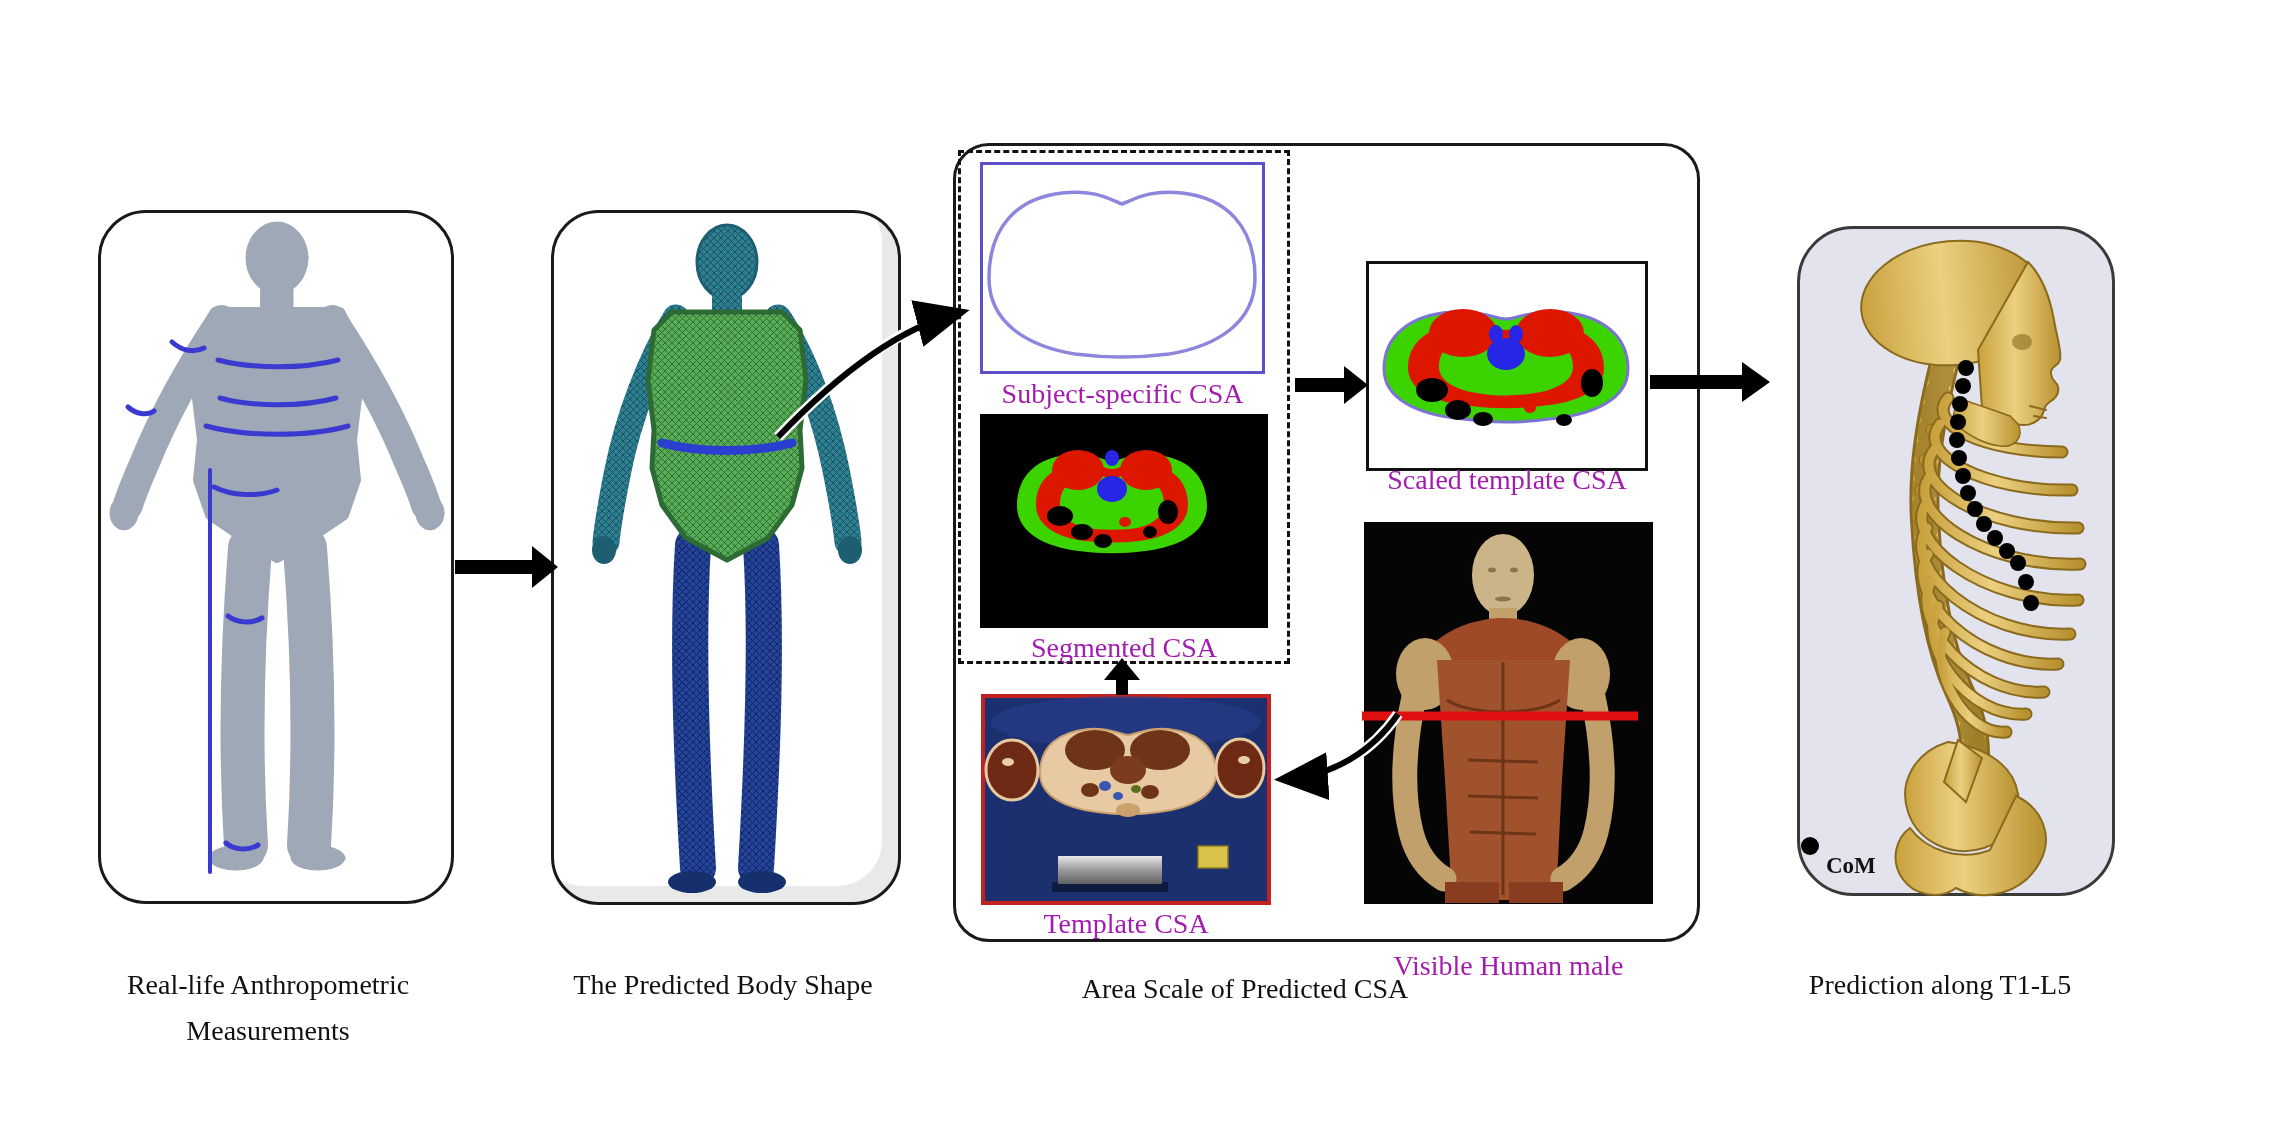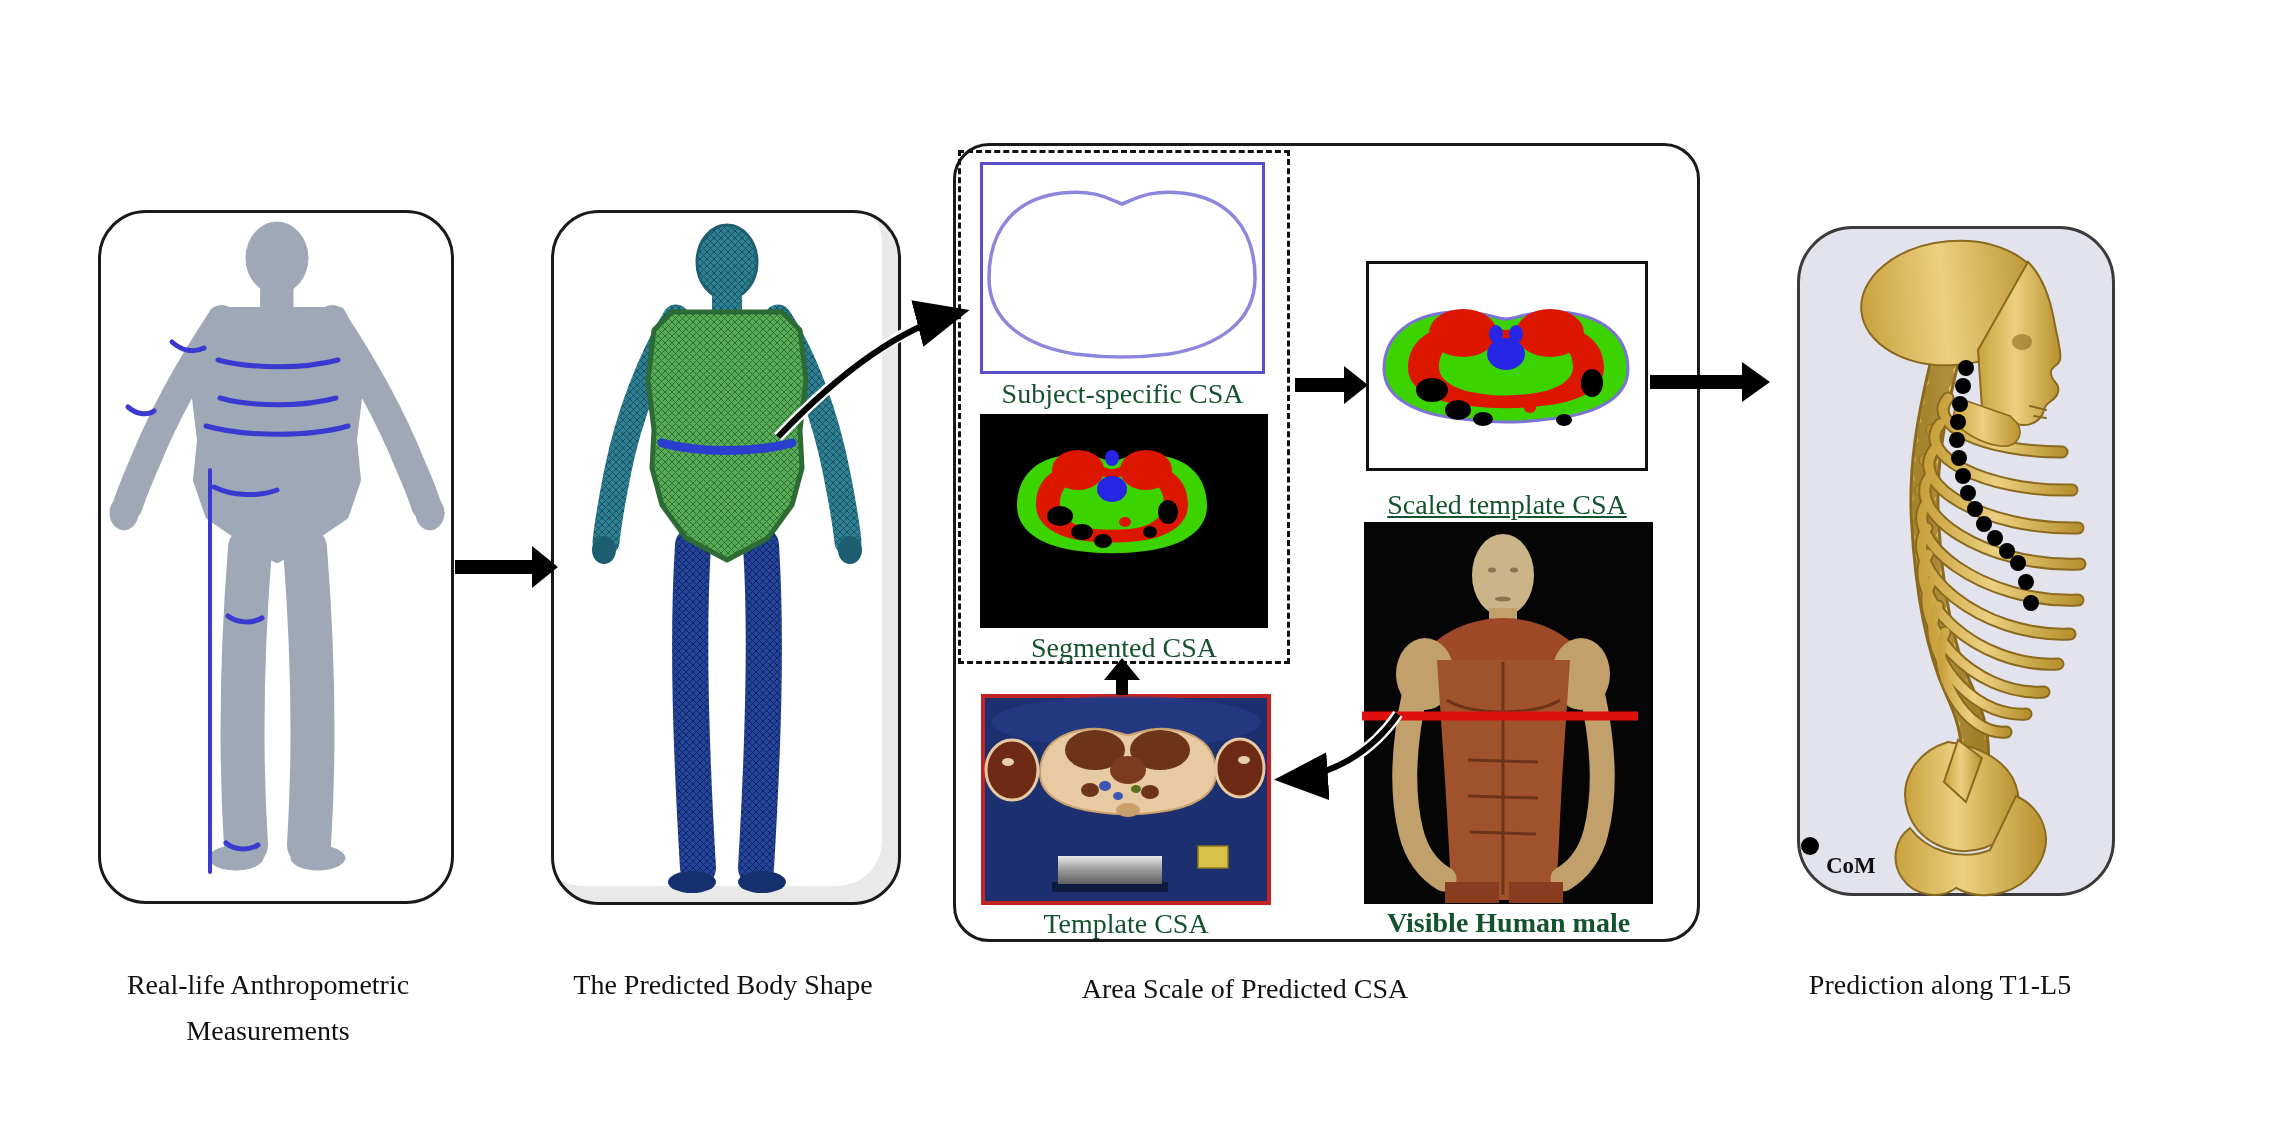--- a/index.html
+++ b/index.html
@@ -12,27 +12,27 @@
   #panel-mid{left:953px;top:143px;width:747px;height:799px;border-radius:36px;}
   #panel-skel{left:1797px;top:226px;width:318px;height:670px;border-radius:56px;background:#e3e3ed;border-color:#3a3a3a;}
   .innerbox{position:absolute;box-sizing:border-box;z-index:2;}
   #dashed-box{left:958px;top:150px;width:332px;height:514px;border:3px dashed #111;background:transparent;}
   #subj-box{left:980px;top:162px;width:285px;height:212px;border:3px solid #5b50c8;background:#fff;}
   #seg-box{left:980px;top:414px;width:288px;height:214px;background:#000;}
   #tmpl-box{left:981px;top:694px;width:290px;height:211px;border:4px solid #c22222;background:#1c2f6e;}
   #scaled-box{left:1366px;top:261px;width:282px;height:210px;border:3px solid #111;background:#fff;}
   #vh-box{left:1364px;top:522px;width:289px;height:382px;background:#050505;}
   #art{position:absolute;left:0;top:0;z-index:5;pointer-events:none;}
-  .lbl{position:absolute;z-index:6;text-align:center;font-size:28px;line-height:32px;color:#14532d;}
+  .lbl{position:absolute;z-index:6;text-align:center;font-size:28px;line-height:32px;color:#a21caf;}
   .cap{position:absolute;z-index:6;width:500px;text-align:center;font-size:28px;line-height:46px;color:#111;}
   #lbl-subject{left:980px;top:378px;width:285px;}
   #lbl-segmented{left:980px;top:632px;width:288px;}
   #lbl-template{left:981px;top:908px;width:290px;}
-  #lbl-scaled{left:1366px;top:489px;width:282px;text-decoration:underline;}
-  #lbl-visible{left:1364px;top:907px;width:289px;font-weight:bold;}
+  #lbl-scaled{left:1366px;top:464px;width:282px;}
+  #lbl-visible{left:1364px;top:950px;width:289px;}
   #cap-1{left:18px;top:962px;}
   #cap-2{left:473px;top:962px;}
   #cap-3{left:995px;top:966px;}
   #cap-4{left:1690px;top:962px;}
   #com-label{position:absolute;left:1826px;top:824px;z-index:6;font-size:23px;font-weight:600;margin-top:29px;}
 </style>
 </head>
 <body>
 
 <div id="stage">

